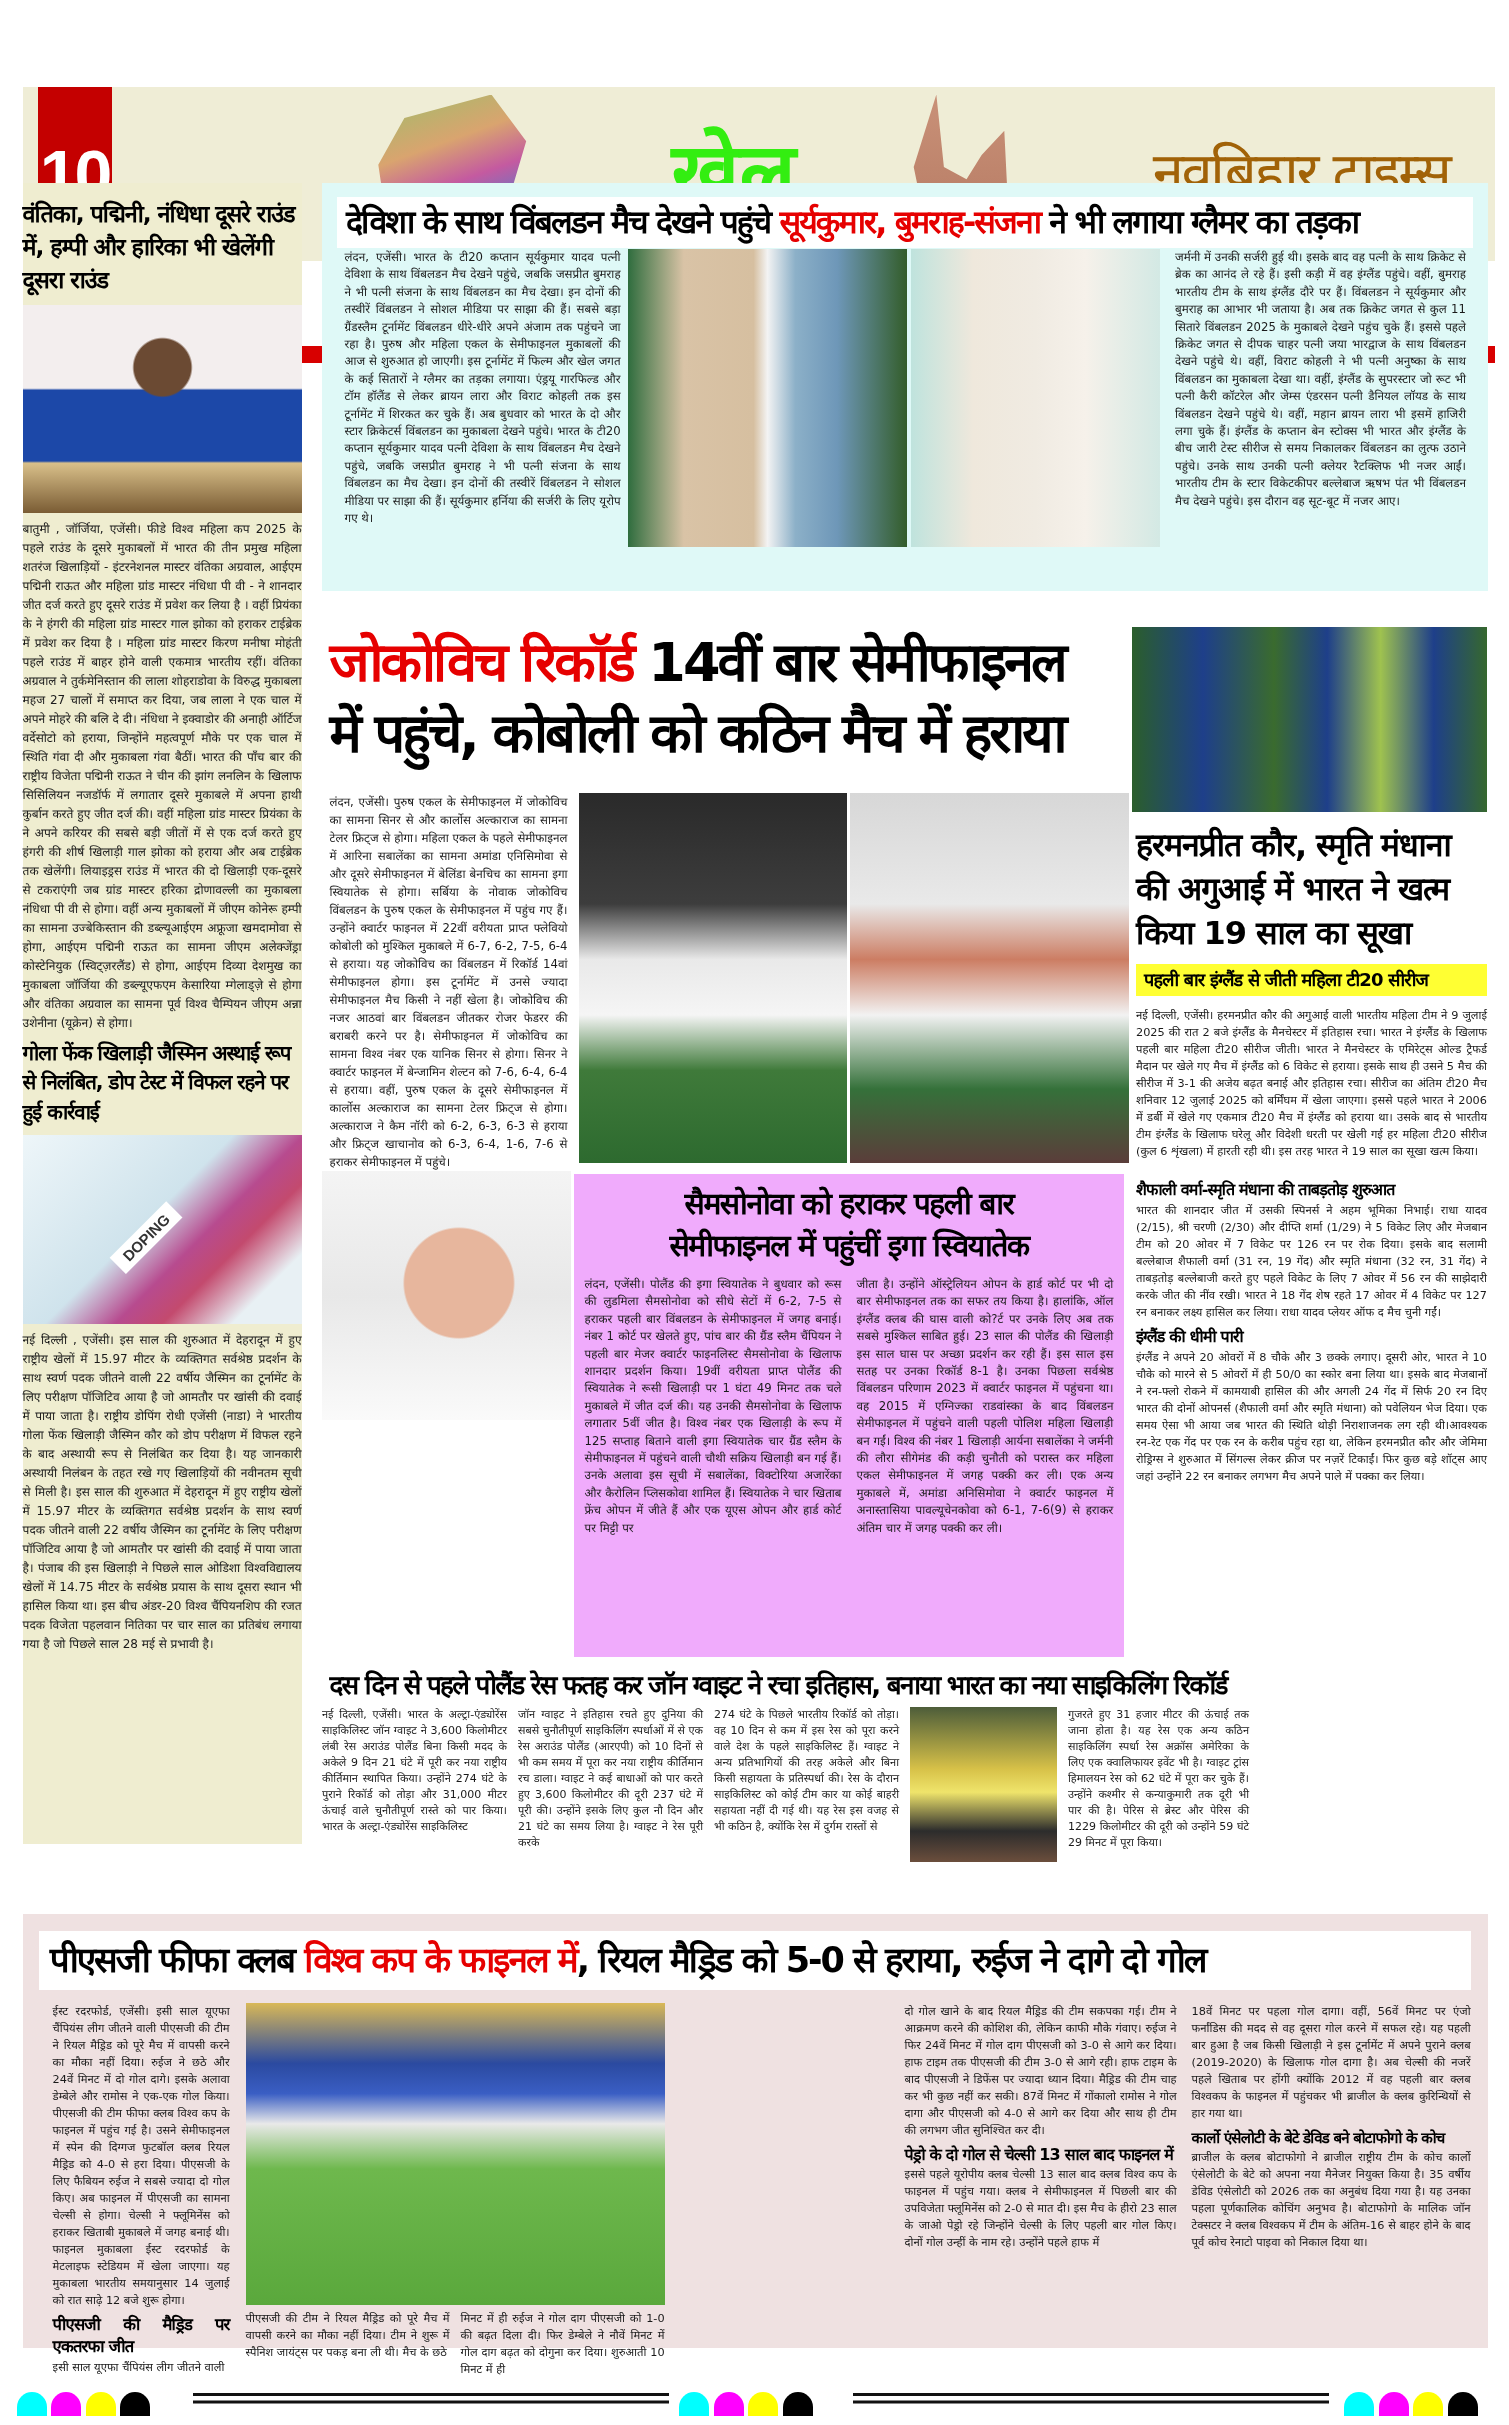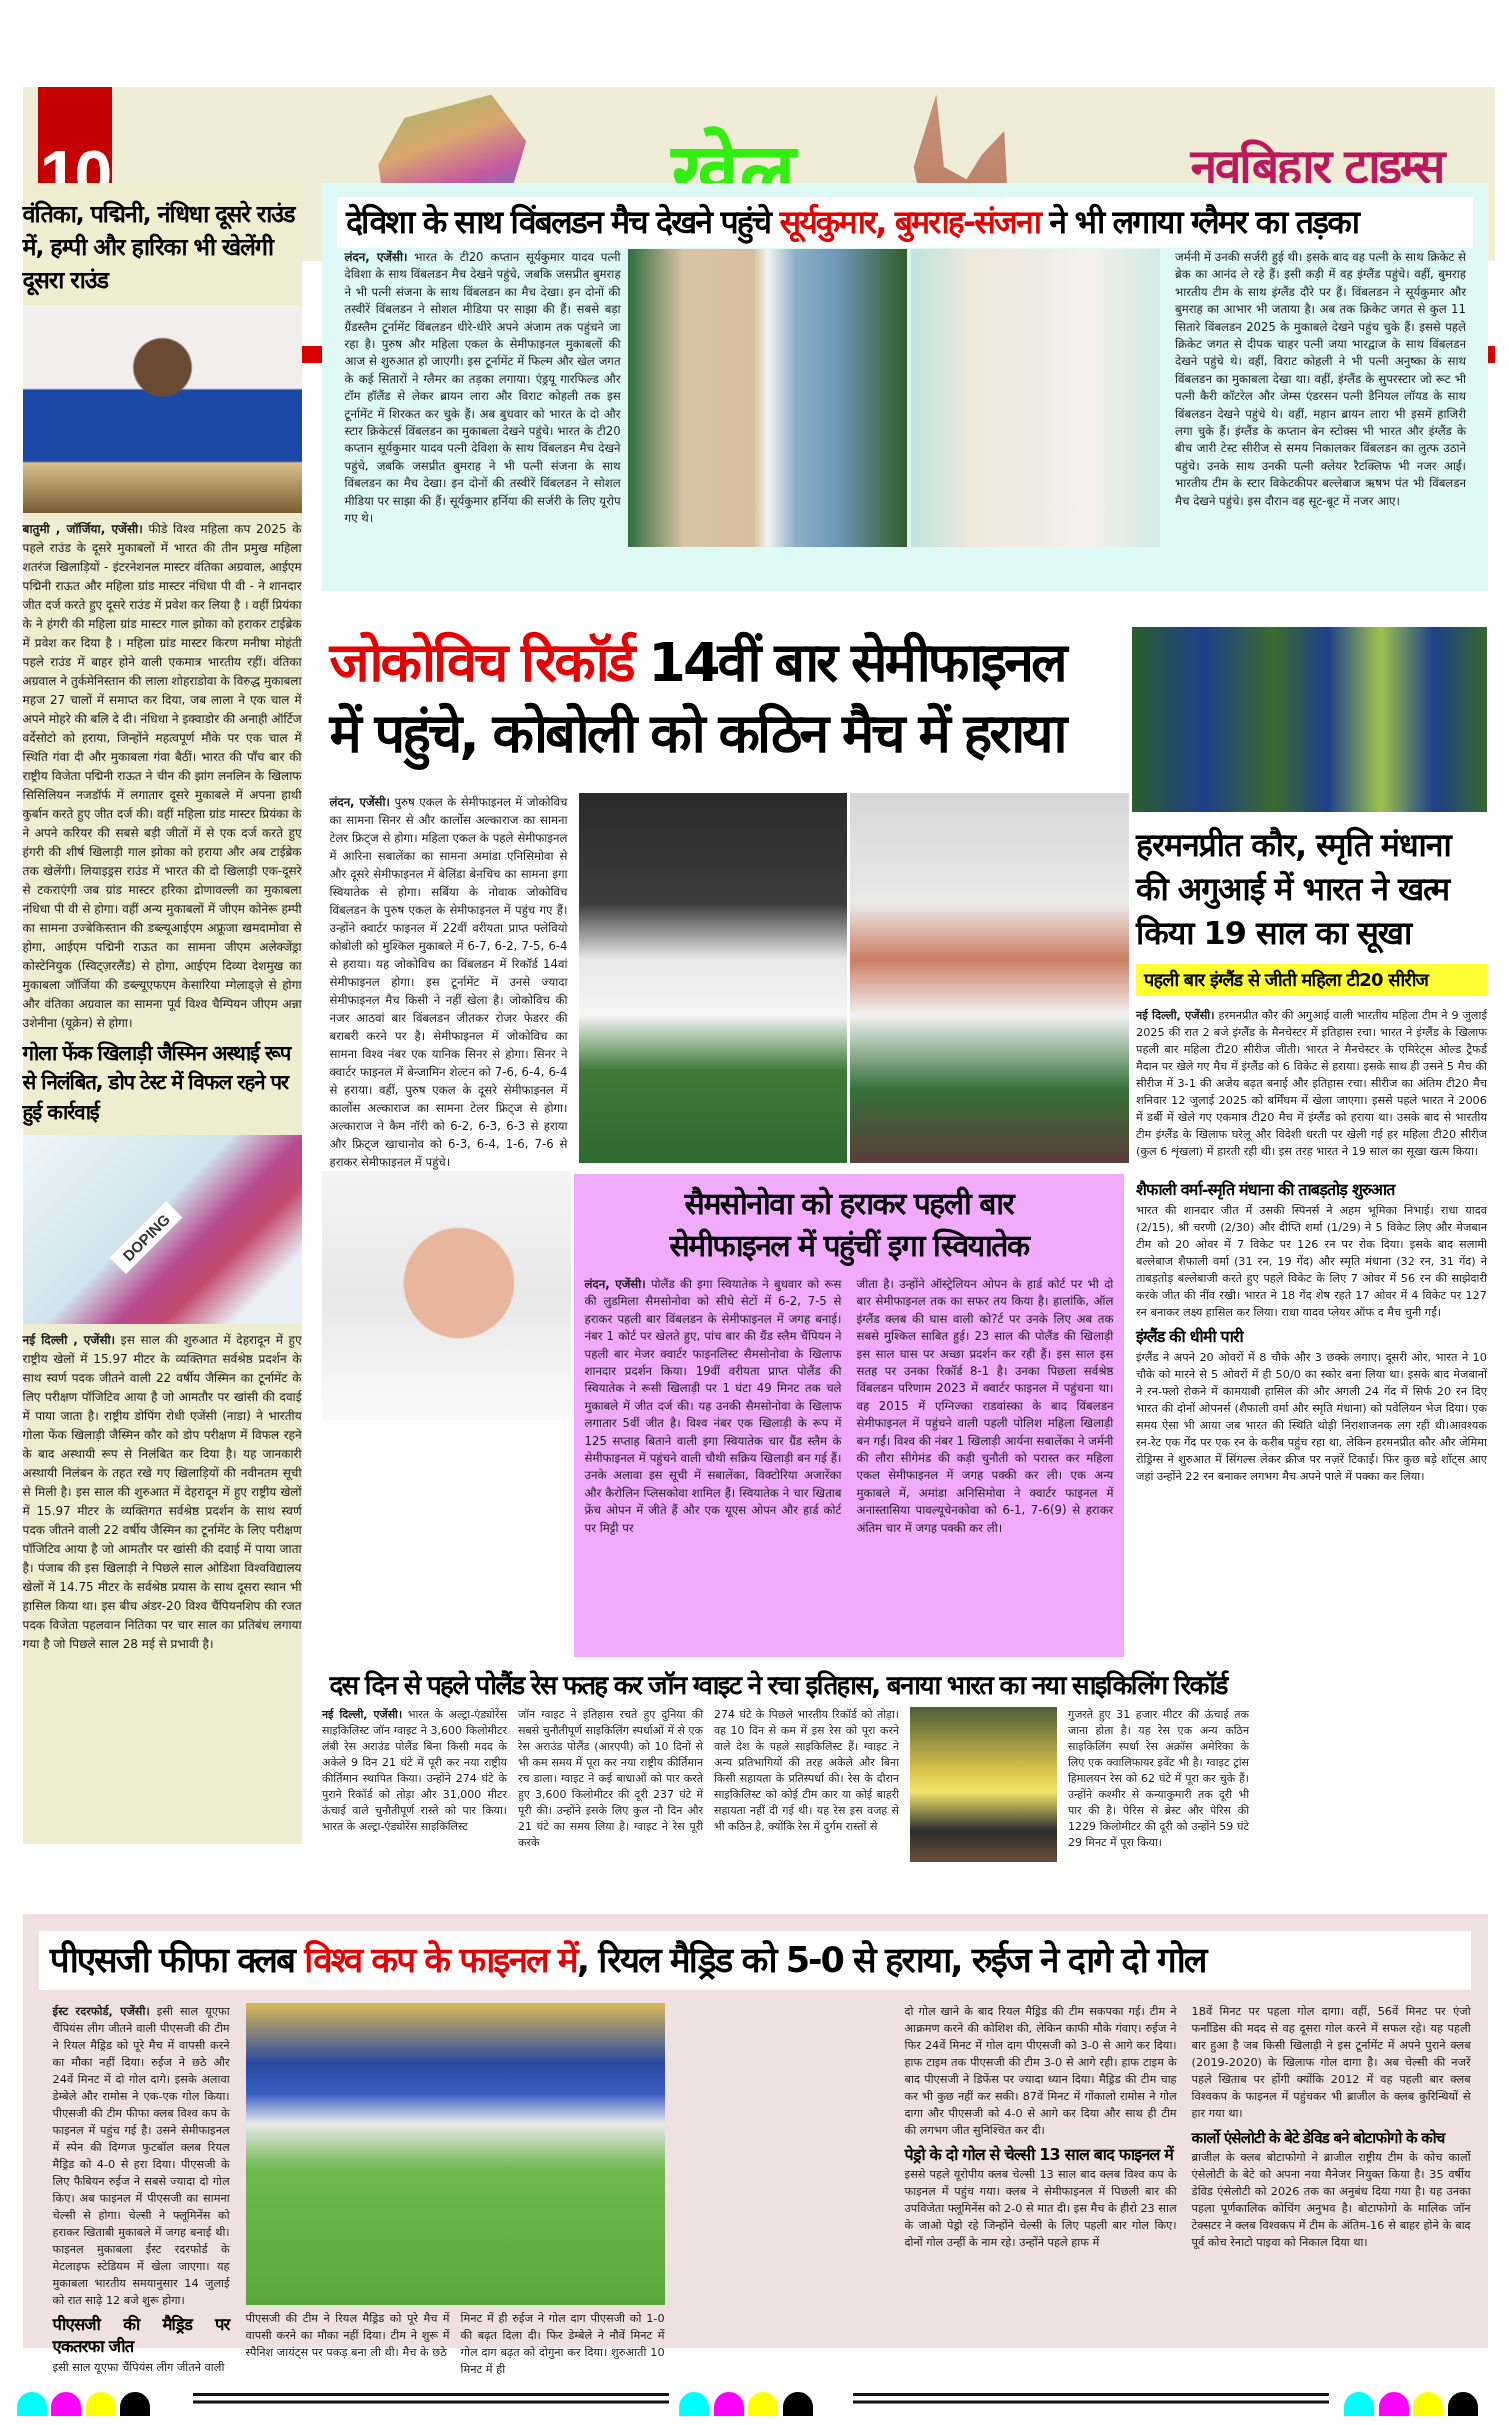--- a/index.html
+++ b/index.html
@@ -5,26 +5,26 @@
 *{box-sizing:border-box;margin:0;padding:0}
 body{width:1510px;height:2426px;background:#fff;font-family:"Liberation Sans",sans-serif;color:#111;position:relative;overflow:hidden}
 .abs{position:absolute}
 .masthead{left:22.6px;top:87px;width:1472px;height:260px}
 .mast-band{position:absolute;left:0;top:0;width:100%;height:174px;background:#efedd6}
 .pageno{position:absolute;left:15px;top:0;width:74px;height:174px;background:#c40000;color:#fff;font-size:68px;font-weight:bold;display:flex;align-items:center;justify-content:center;font-family:"Liberation Sans",sans-serif;letter-spacing:-3px}
 .mapart{position:absolute;left:347px;top:7.5px;width:174px;height:234px;background:linear-gradient(160deg,#9bbf6a 0%,#d9a46f 25%,#c45aa0 40%,#5a78c8 55%,#e08a3a 70%,#3a3a3a 90%);clip-path:polygon(20% 10%,70% 0%,90% 20%,80% 45%,95% 70%,60% 100%,35% 95%,30% 70%,10% 55%,5% 30%)}
 .section-title{position:absolute;left:649px;top:26.4px;font-size:83px;font-weight:bold;color:#33ee11;font-family:"DejaVu Sans",sans-serif}
 .statue{position:absolute;left:876px;top:7.5px;width:151px;height:242px;background:linear-gradient(180deg,#c99178,#a86a54);clip-path:polygon(10% 30%,25% 0%,30% 30%,45% 35%,55% 25%,70% 15%,72% 40%,68% 60%,80% 70%,85% 100%,25% 100%,30% 60%,15% 45%)}
 .brand{position:absolute;right:45px;top:45px;text-align:center}
-.brand-name{font-size:48px;font-weight:bold;color:#be185d;font-family:"DejaVu Sans",sans-serif;letter-spacing:-2.3px}
+.brand-name{font-size:56px;font-weight:normal;color:#a16207;font-family:"DejaVu Sans",sans-serif;letter-spacing:-2.3px}
 .brand-date{font-size:22.6px;color:#222;font-family:"DejaVu Sans",sans-serif;letter-spacing:-1.1px}
 .redrule{position:absolute;left:0;top:259px;width:100%;height:16.6px;background:#d80000}
 .box{position:absolute}
 .col-text{font-family:"DejaVu Sans",sans-serif;font-size:13px;line-height:20.4px;text-align:justify;color:#1a1a1a}
-.col-text b{font-weight:bold}
+.col-text b{font-weight:normal}
 .hl{font-family:"DejaVu Sans",sans-serif;font-weight:bold;letter-spacing:-1.5px;color:#000}
 .red{color:#e60000}
 .photo{position:absolute;overflow:hidden}
 .cmyk{position:absolute;display:flex;gap:4.5px}
 .cmyk span{width:30px;height:24px;border-radius:15px 15px 0 0;display:block}
 </style>
 </head>
 <body>
 
 <div class="abs masthead">

